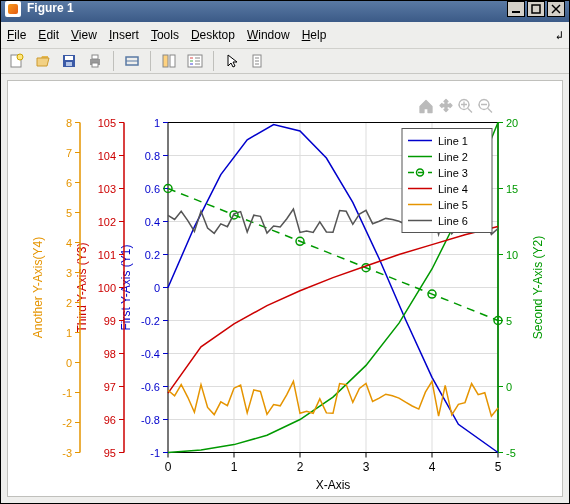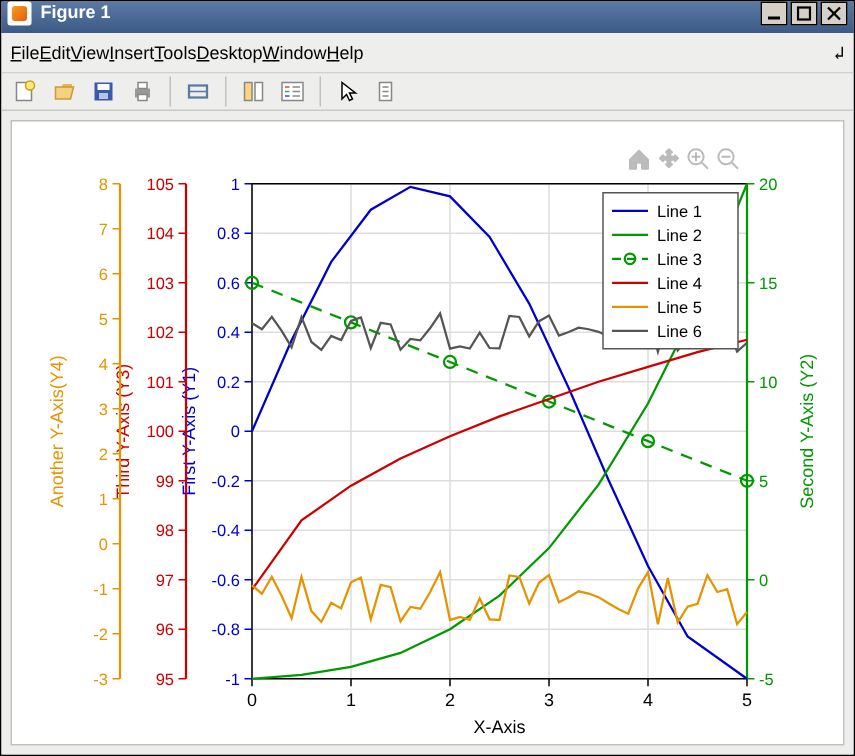--- a/index.html
+++ b/index.html
@@ -4,21 +4,21 @@
 <style>
   * { box-sizing: border-box; margin: 0; padding: 0; }
   body { font-family: "Lucida Sans", "Segoe UI", Arial, sans-serif; font-size: 12px; background: #fff; }
   .window { width: 570px; height: 504px; border: 1px solid #000; background: #eeeeec; display: flex; flex-direction: column; }
   .titlebar { background: linear-gradient(#5a7aa4, #3b5a87); color: #fff; height: 26px; display: flex; padding: 0 4px; }
   .titlebar .logo { width: 16px; height: 16px; background: #fff; border-radius: 2px; display: flex; align-items: center; justify-content: center; margin-right: 6px; position: relative; }
   .titlebar .logo::after { content:""; width:10px; height:10px; background: linear-gradient(135deg,#f89c1c,#e55b13); border-radius:2px; }
   .titlebar .title { font-weight: bold; flex: 1; }
   .titlebar .winbtns { display: flex; gap: 2px; }
   .titlebar .winbtn { width: 18px; height: 16px; background: #d4d0c8; border: 1px solid #000; display:flex; align-items:center; justify-content:center; }
-  .menubar { background: #eeeeec; height: 24px; display: flex; align-items: center; padding: 13px 6px; border-bottom: 1px solid #d0d0cc; }
+  .menubar { background: #eeeeec; height: 24px; display: flex; align-items: center; padding: 13px 6px; gap: 12px; border-bottom: 1px solid #d0d0cc; }
   .menubar .item span.ul { text-decoration: underline; }
   .menubar .item { cursor: default; }
   .menubar .spacer { flex: 1; }
   .menubar .corner { font-family: monospace; }
   .toolbar { background: #eeeeec; height: 30px; display: flex; align-items: center; padding: 0 4px; gap: 2px; border-bottom: 1px solid #c8c8c4; }
   .toolbar .btn { width: 24px; height: 24px; border: 1px solid transparent; border-radius: 2px; display:flex; align-items:center; justify-content:center; }
   .toolbar .sep { width: 1px; height: 20px; background: #c0c0bc; margin: 0 4px; }
   .canvas-wrap { flex:1; background:#eeeeec; padding:6px; }
   .canvas { width:100%; height:100%; background:#fff; border:1px solid #c0c0bc; position:relative; }
   svg text { font-family: "Lucida Sans", Arial, sans-serif; }

